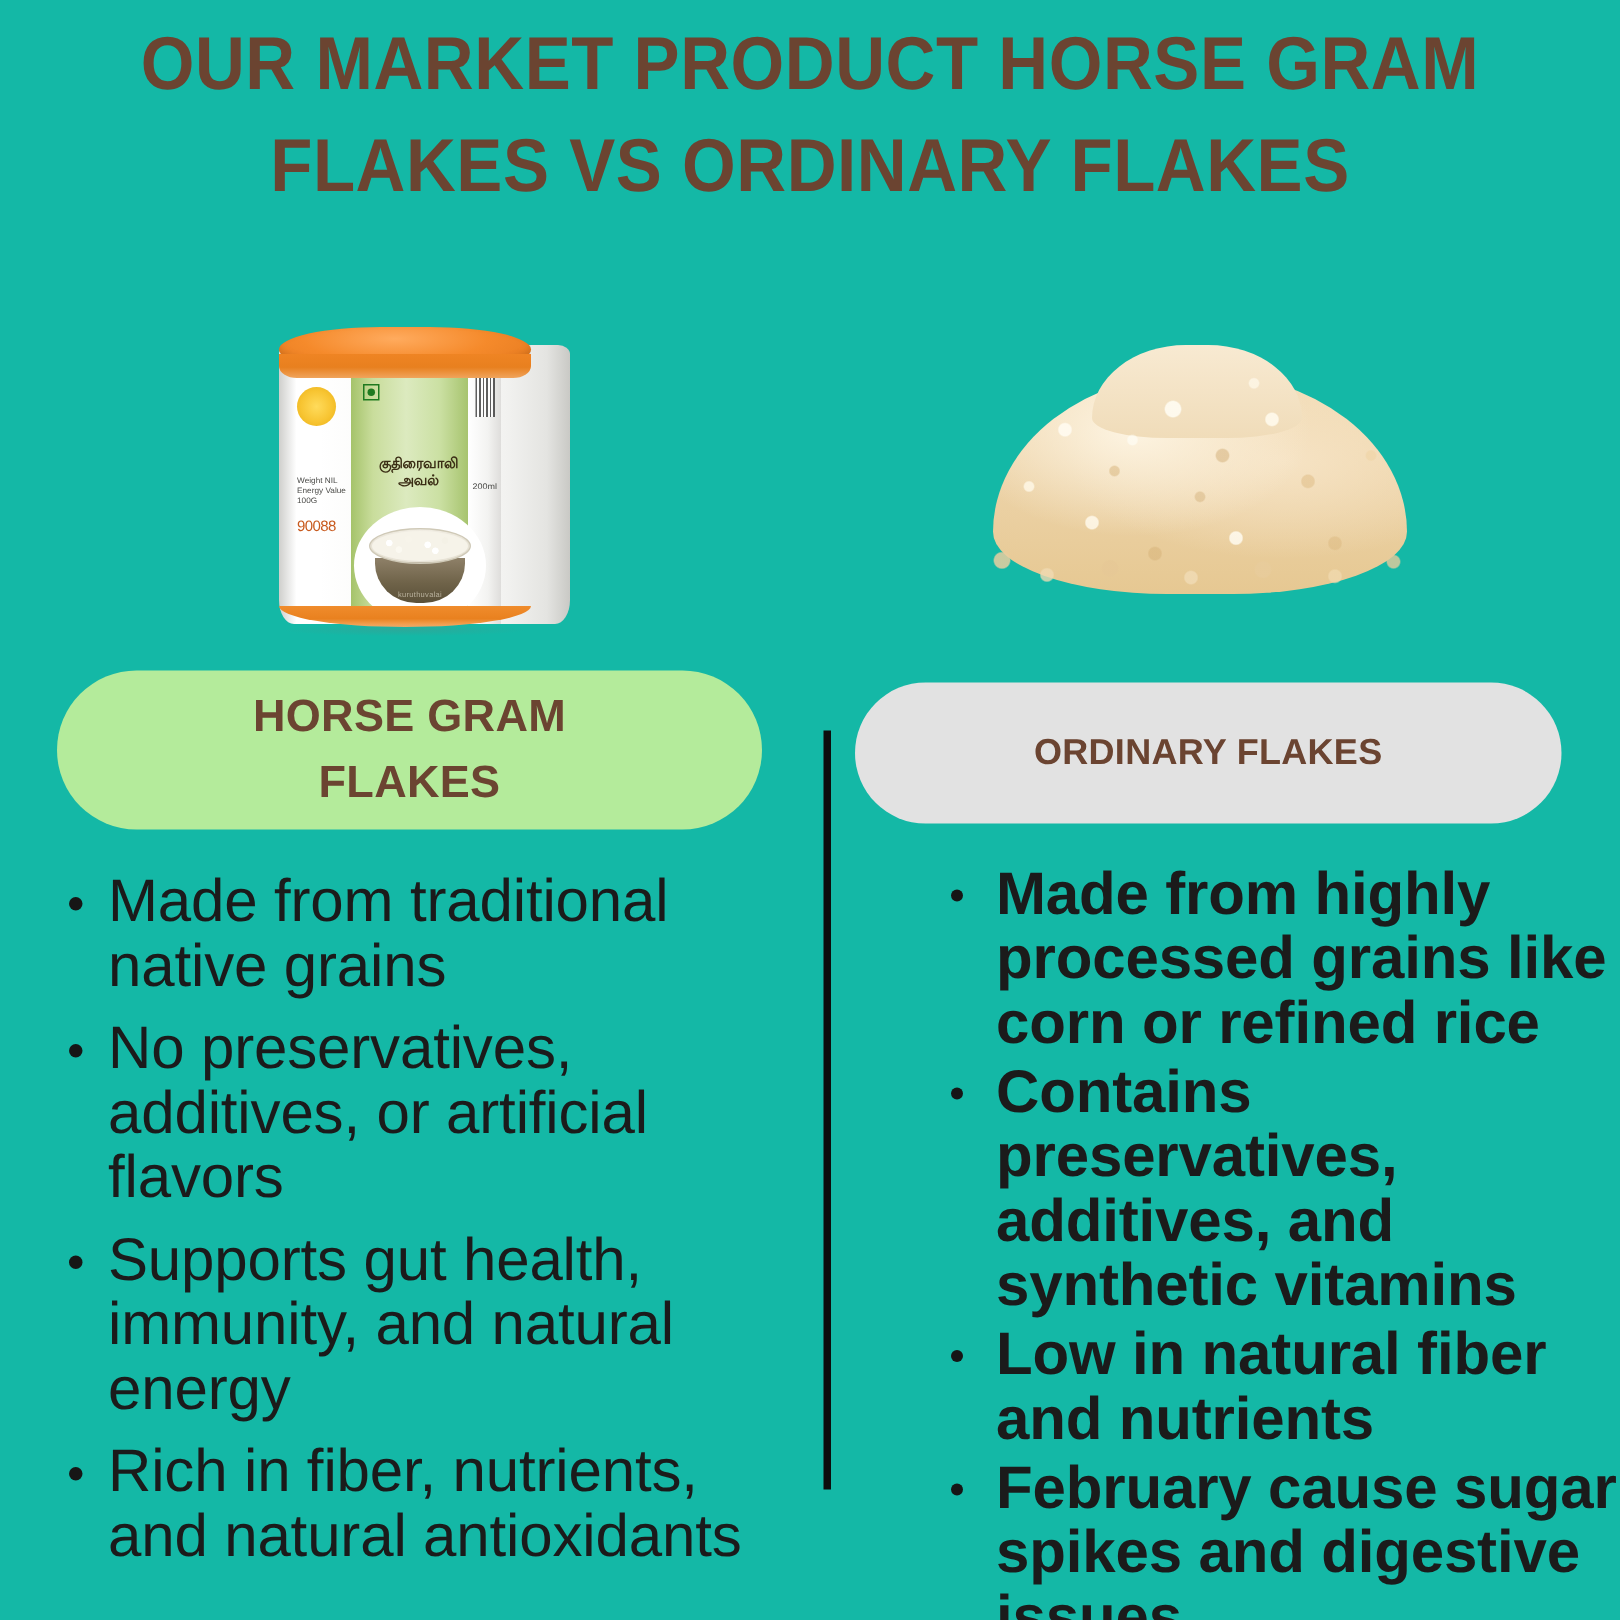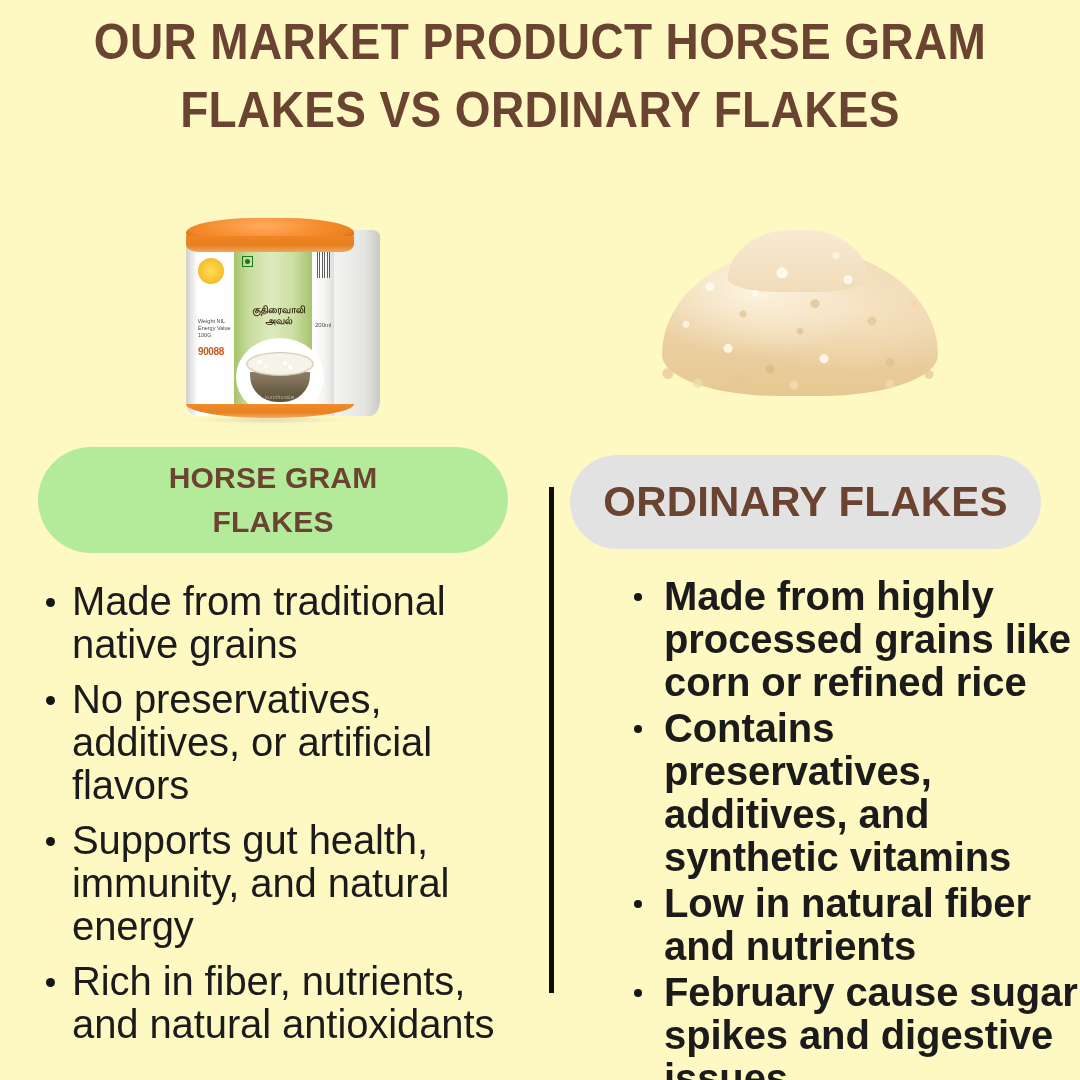--- a/index.html
+++ b/index.html
@@ -13,21 +13,21 @@
     background: #f4f4f3;
     font-family: "Liberation Sans", sans-serif;
     overflow: hidden;
     position: relative;
   }
 
   #canvas {
     position: relative;
     width: 1080px;
     height: 1080px;
-    background: #fef9c3;
+    background: #14b8a6;
   }
 
   
   .title-block {
     position: absolute;
     left: 0;
     top: 8px;
     width: 1080px;
     text-align: center;
   }
@@ -207,21 +207,21 @@
     font-size: 5.5px;
     line-height: 7px;
     color: #4b4b48;
     transform: scaleY(0.95);
   }
   .can-phone {
     position: absolute;
     left: 12px;
     top: 116px;
     font-size: 10px;
-    font-weight: 700;
+    font-weight: 400;
     color: #c85a1e;
     letter-spacing: -0.4px;
   }
   .can-bowl-oval {
     position: absolute;
     left: 50px;
     top: 108px;
     width: 88px;
     height: 78px;
     background: #ffffff;
@@ -379,21 +379,21 @@
     font-size: 30px;
     line-height: 44px;
     letter-spacing: 0.2px;
   }
   .pill-right {
     left: 570px;
     top: 455px;
     width: 471px;
     height: 94px;
     background: #e2e2e2;
-    font-size: 42px;
+    font-size: 24px;
     line-height: 40px;
     letter-spacing: 0.2px;
   }
   .pill-left .pill-text { display: block; }
   .pill-l1, .pill-l2 { display: block; }
 
   
   .divider {
     position: absolute;
     left: 549px;

